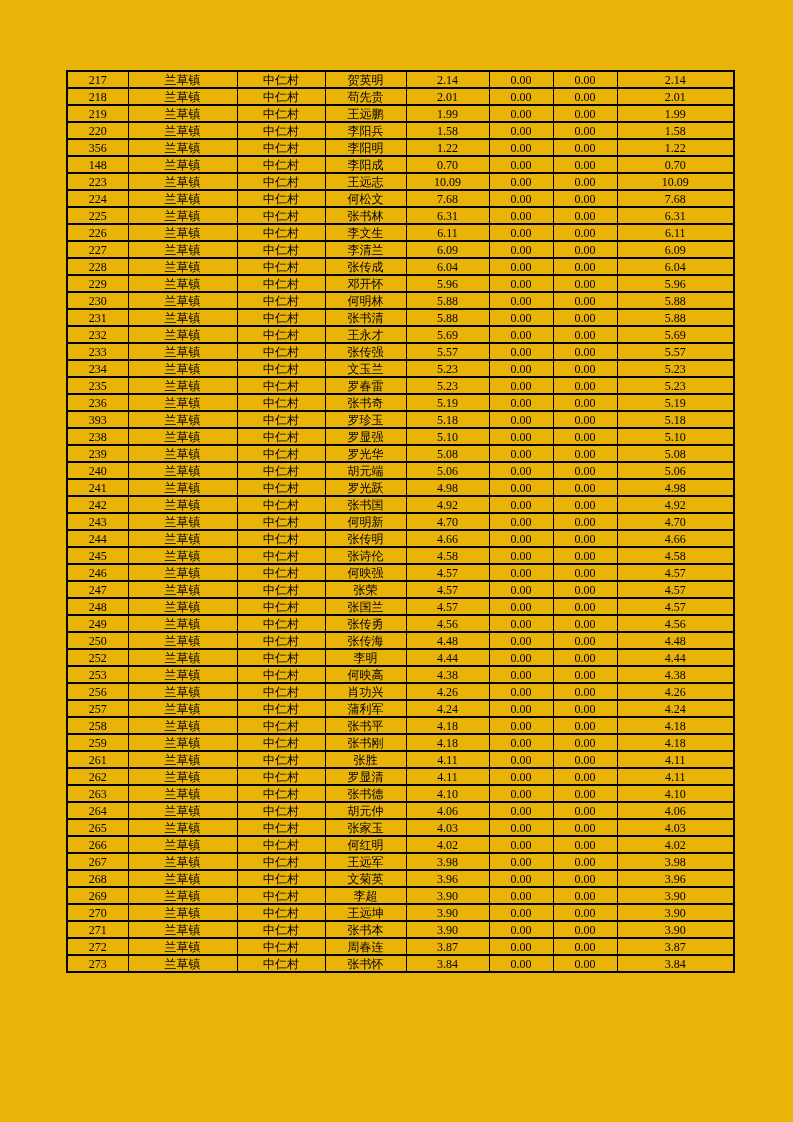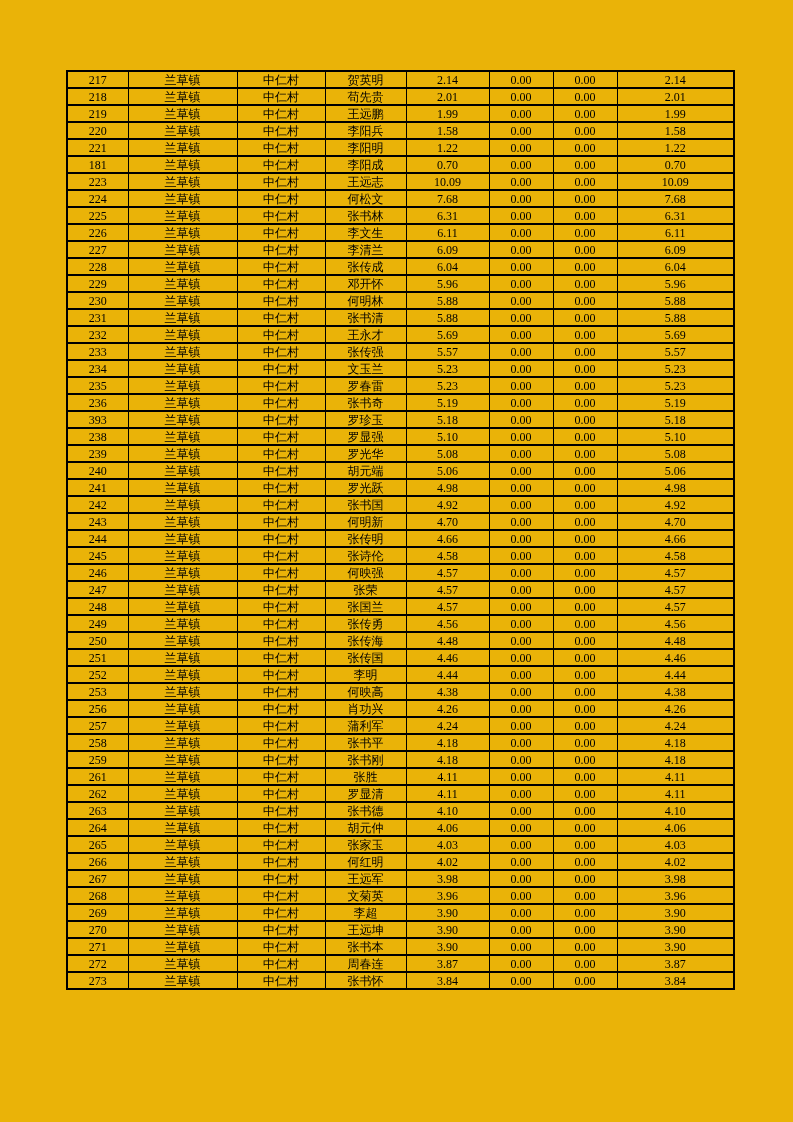--- a/index.html
+++ b/index.html
@@ -88,31 +88,31 @@
           <td>220</td>
           <td>兰草镇</td>
           <td>中仁村</td>
           <td>李阳兵</td>
           <td>1.58</td>
           <td>0.00</td>
           <td>0.00</td>
           <td>1.58</td>
         </tr>
         <tr>
-          <td>221</td>
+          <td>356</td>
           <td>兰草镇</td>
           <td>中仁村</td>
           <td>李阳明</td>
           <td>1.22</td>
           <td>0.00</td>
           <td>0.00</td>
           <td>1.22</td>
         </tr>
         <tr>
-          <td>181</td>
+          <td>148</td>
           <td>兰草镇</td>
           <td>中仁村</td>
           <td>李阳成</td>
           <td>0.70</td>
           <td>0.00</td>
           <td>0.00</td>
           <td>0.70</td>
         </tr>
         <tr>
           <td>223</td>
@@ -386,30 +386,20 @@
         </tr>
         <tr>
           <td>250</td>
           <td>兰草镇</td>
           <td>中仁村</td>
           <td>张传海</td>
           <td>4.48</td>
           <td>0.00</td>
           <td>0.00</td>
           <td>4.48</td>
-        </tr>
-        <tr>
-          <td>251</td>
-          <td>兰草镇</td>
-          <td>中仁村</td>
-          <td>张传国</td>
-          <td>4.46</td>
-          <td>0.00</td>
-          <td>0.00</td>
-          <td>4.46</td>
         </tr>
         <tr>
           <td>252</td>
           <td>兰草镇</td>
           <td>中仁村</td>
           <td>李明</td>
           <td>4.44</td>
           <td>0.00</td>
           <td>0.00</td>
           <td>4.44</td>

